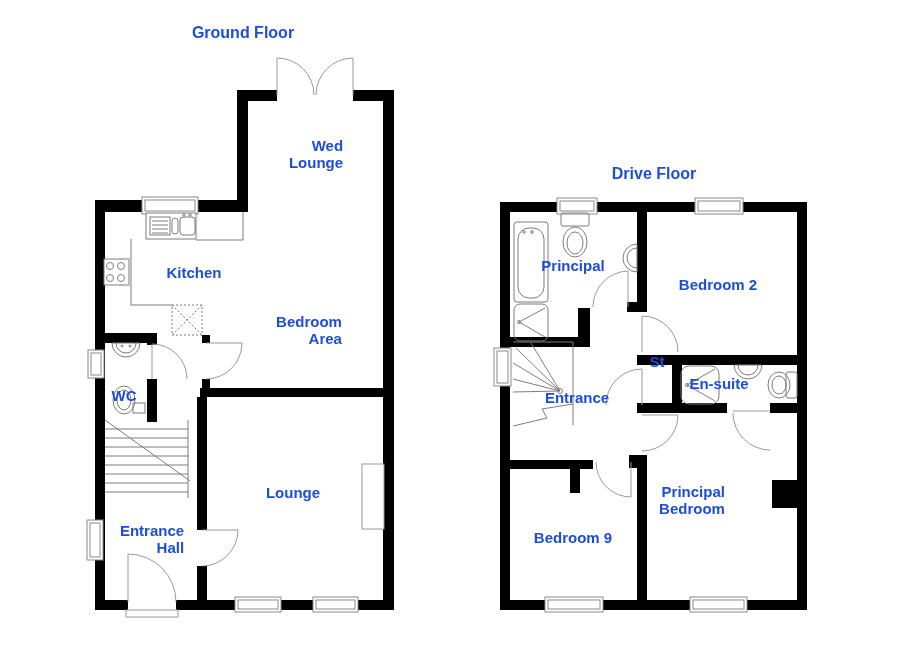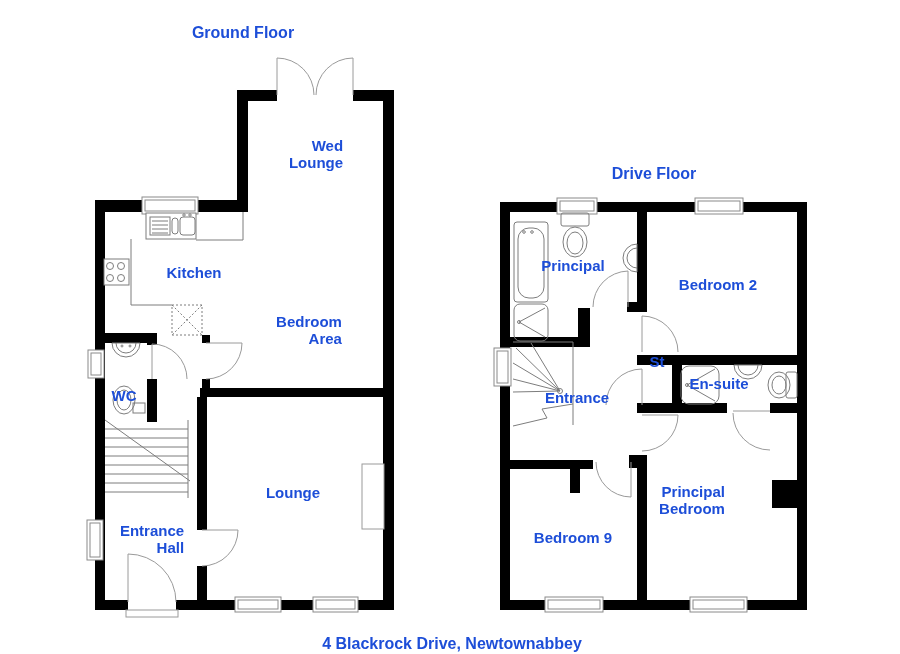--- a/index.html
+++ b/index.html
@@ -243,14 +243,13 @@
   <div class="lbl title" style="left:654px;top:174px">Drive Floor</div>
   <div class="lbl" style="left:573px;top:266px">Principal</div>
   <div class="lbl" style="left:718px;top:285px">Bedroom 2</div>
   <div class="lbl" style="left:657px;top:362px">St</div>
   <div class="lbl" style="left:719px;top:384px">En-suite</div>
   <div class="lbl" style="left:577px;top:398px">Entrance</div>
   <div class="lbl" style="left:573px;top:538px">Bedroom 9</div>
   <div class="lbl" style="left:692px;top:501px">Principal
 Bedroom</div>
 
-  <div class="lbl caption" style="left:452px;top:644px">4 Blackrock Drive, Newtownabbey</div>
 </div>
 
 </body></html>

